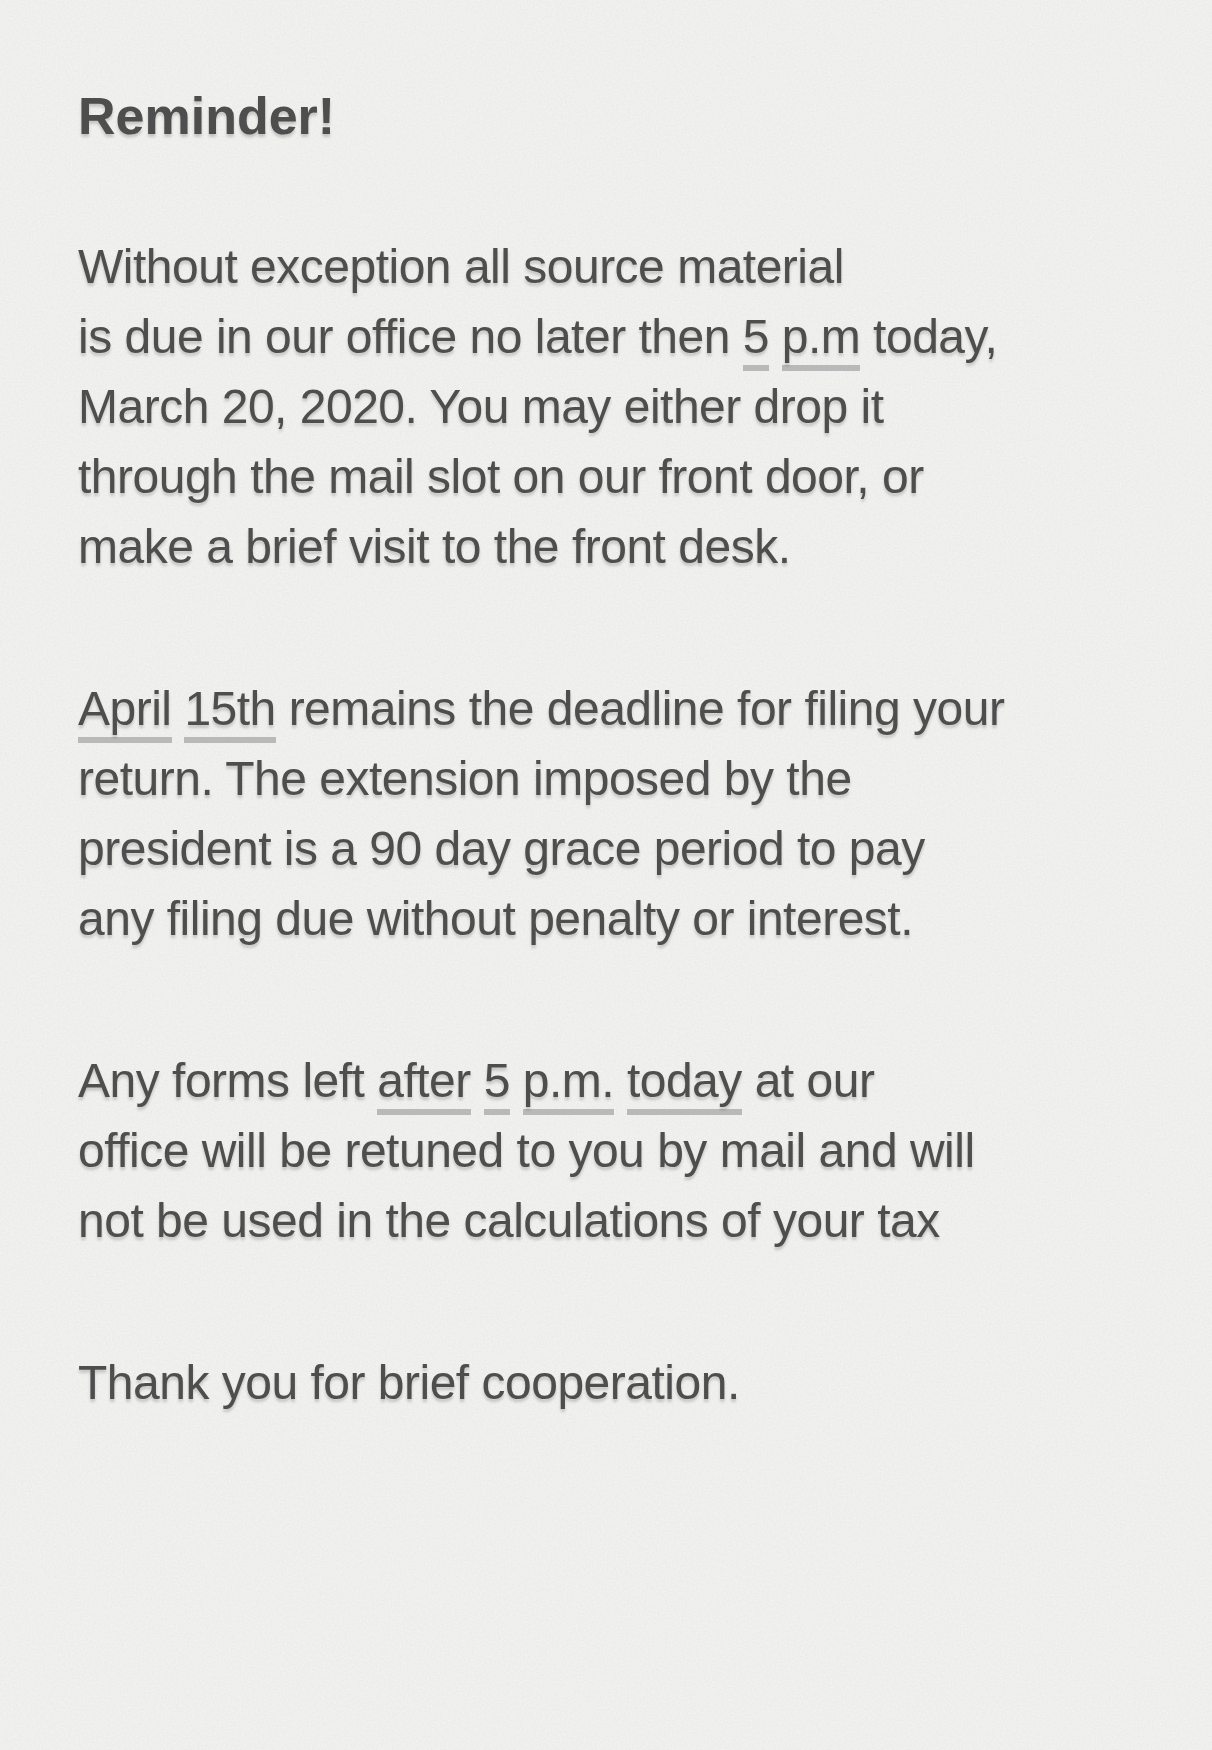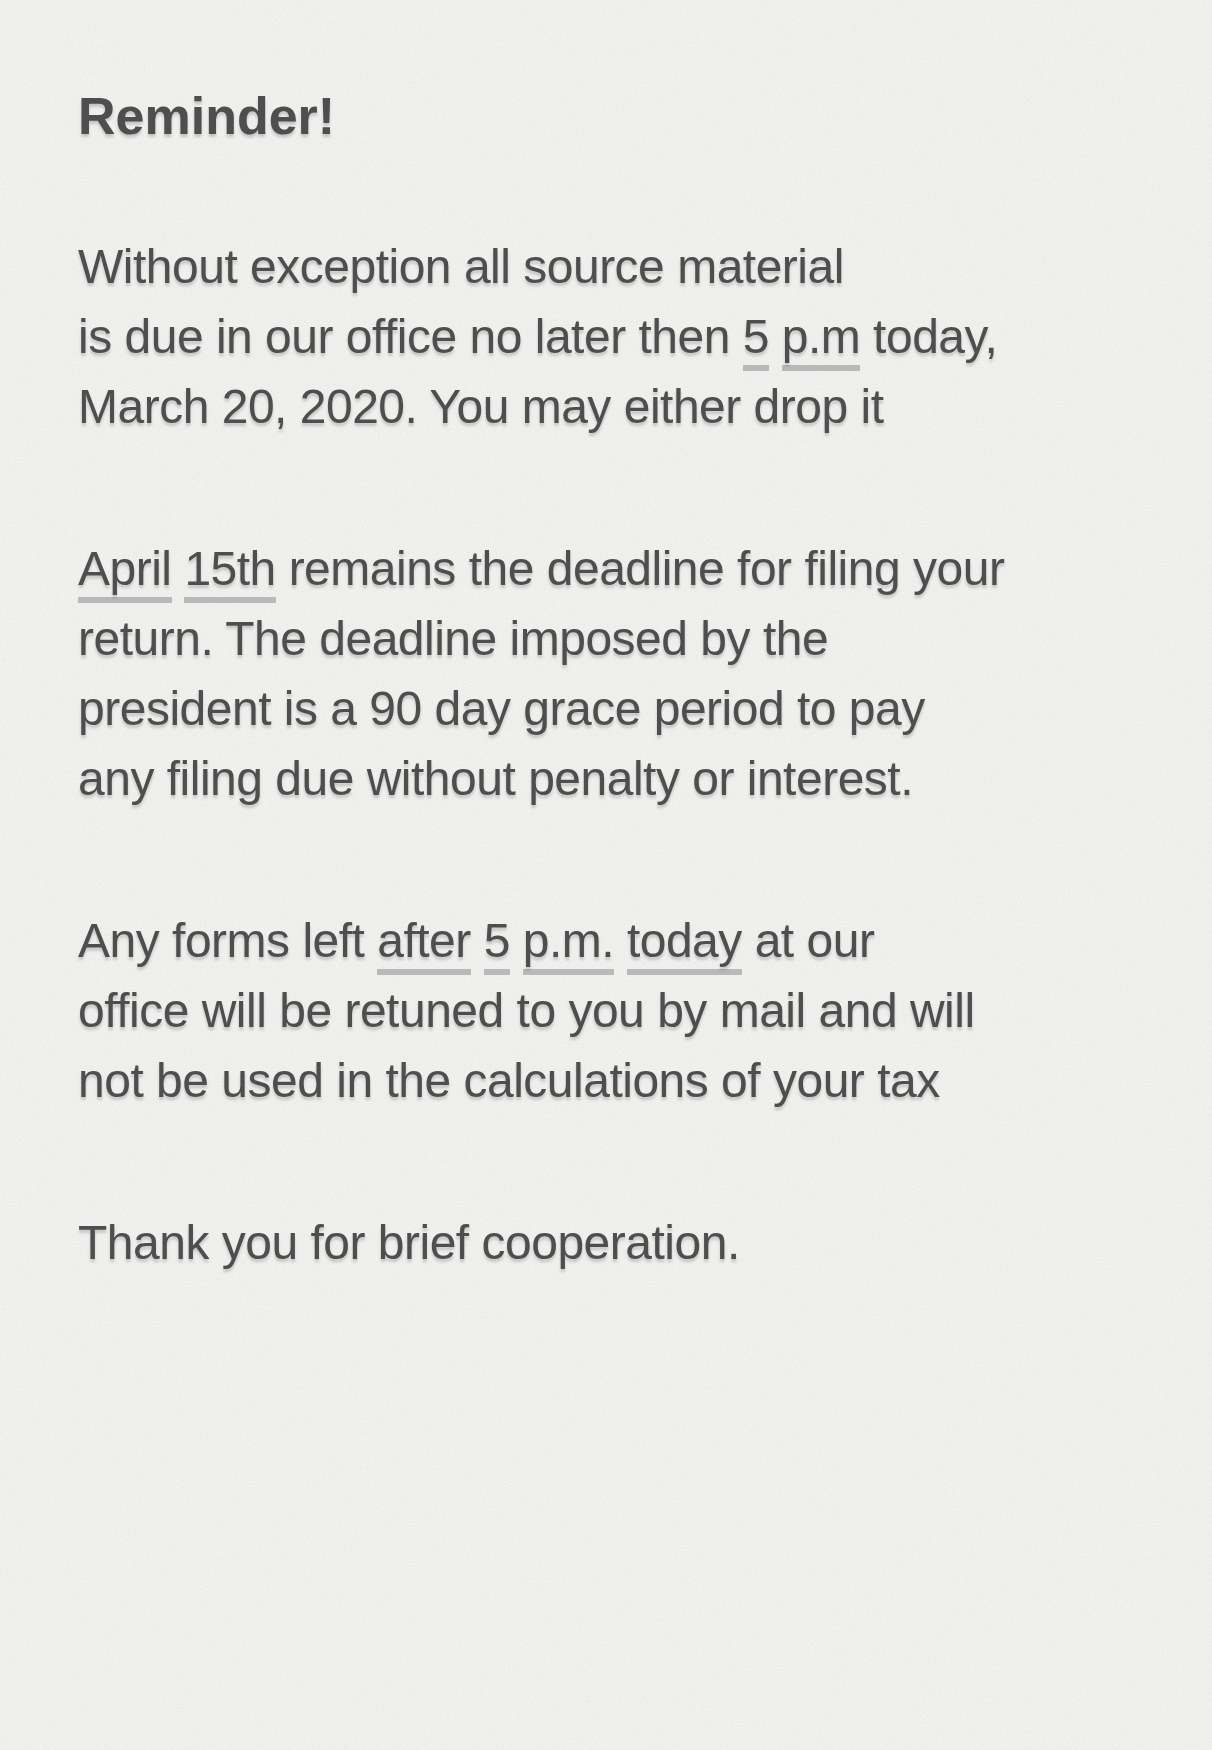--- a/index.html
+++ b/index.html
@@ -69,24 +69,26 @@
   <rect width="1212" height="1750" filter="url(#grain)"></rect>
 </svg>
 
 <div class="page">
   <div class="note-title">Reminder!</div>
   <div id="note-body">
       <div class="para">
         <div class="line"><span>Without exception all source material</span></div>
         <div class="line"><span>is due in our office no later then </span><span class="u">5</span><span> </span><span class="u">p.m</span><span> today,</span></div>
         <div class="line"><span>March 20, 2020. You may either drop it</span></div>
+        <div class="line"><span>through the mail slot on our front door, or</span></div>
+        <div class="line"><span>make a brief visit to the front desk.</span></div>
       </div>
       <div class="para">
         <div class="line"><span class="u">April</span><span> </span><span class="u">15th</span><span> remains the deadline for filing your</span></div>
-        <div class="line"><span>return. The deadline imposed by the</span></div>
+        <div class="line"><span>return. The extension imposed by the</span></div>
         <div class="line"><span>president is a 90 day grace period to pay</span></div>
         <div class="line"><span>any filing due without penalty or interest.</span></div>
       </div>
       <div class="para">
         <div class="line"><span>Any forms left </span><span class="u">after</span><span> </span><span class="u">5</span><span> </span><span class="u">p.m.</span><span> </span><span class="u">today</span><span> at our</span></div>
         <div class="line"><span>office will be retuned to you by mail and will</span></div>
         <div class="line"><span>not be used in the calculations of your tax</span></div>
       </div>
       <div class="para">
         <div class="line"><span>Thank you for brief cooperation.</span></div>

